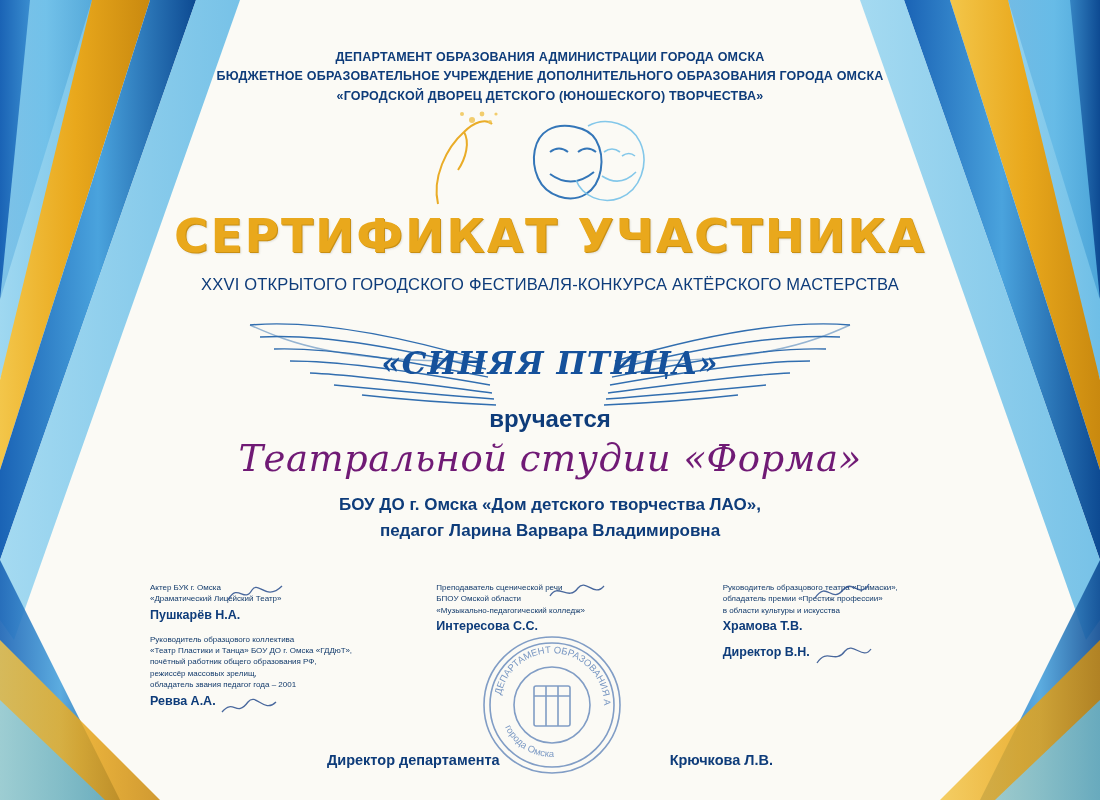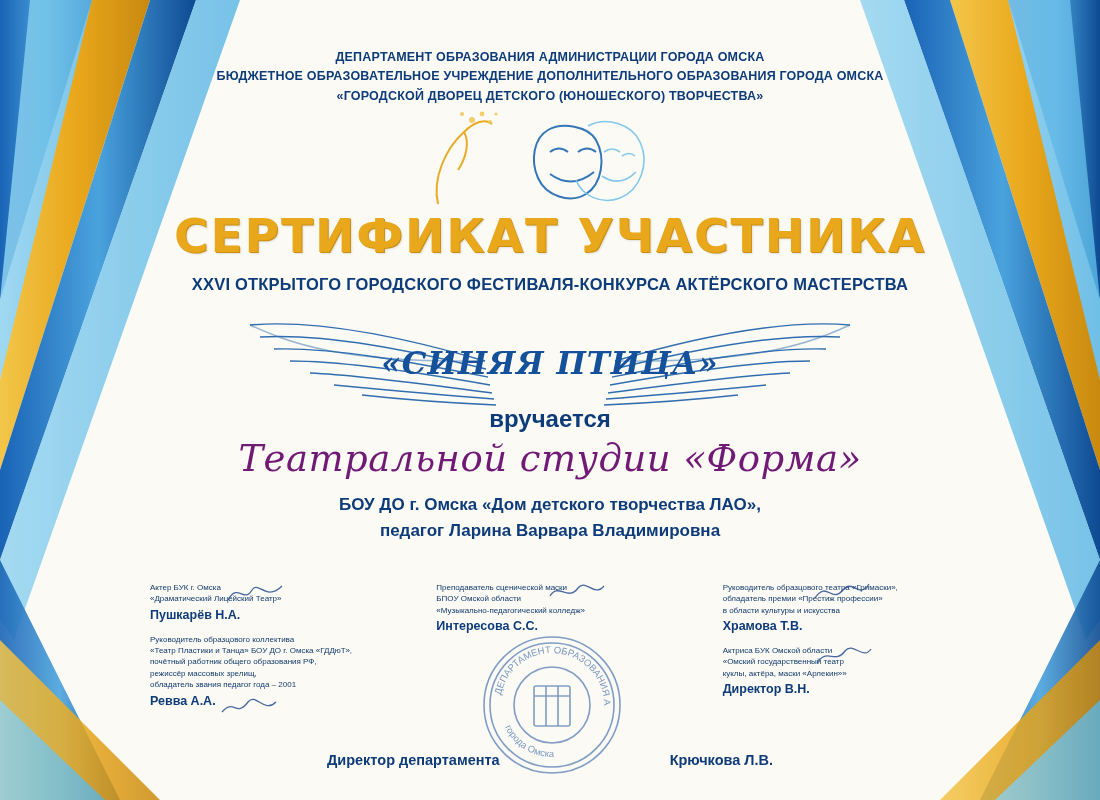--- a/index.html
+++ b/index.html
@@ -57,21 +57,21 @@
     text-shadow:1px 1px 0 #c98f12, 2px 2px 2px rgba(0,0,0,.10);
     font-family:"DejaVu Sans", sans-serif;
     margin-top:20px;
   }
 
   .subtitle{
     position:absolute;
     top:275px;left:0;right:0;
     text-align:center;
     font-size:16.5px;
-    font-weight:bold;
+    font-weight:normal;
     color:#0e3c7a;
     letter-spacing:.2px;
   }
 
   .wings{
     position:absolute;
     top:305px;left:50%;
     transform:translateX(-50%);
     width:640px;height:110px;
   }
@@ -318,44 +318,41 @@
 обладатель звания педагог года – 2001</div>
           <div class="sig-name">Ревва А.А.</div>
           <svg class="scribble left" style="top:60px;left:70px" viewBox="0 0 58 26" xmlns="http://www.w3.org/2000/svg">
             <path d="M2,18 C14,4 16,24 28,8 C36,-2 44,20 56,8" stroke="#2b4f8e" stroke-width="1.3" fill="none"></path>
           </svg>
         </div>
       </div>
 
       <div class="sig-col">
         <div class="sig-block">
-          <div class="sig-desc" style="white-space:pre-line">Преподаватель сценической маски
+          <div class="sig-desc" style="white-space:pre-line">Преподаватель сценической речи
 БПОУ Омской области
 «Музыкально-педагогический колледж»</div>
           <div class="sig-name">Интересова С.С.</div>
           <svg class="scribble left" style="left:112px" viewBox="0 0 58 26" xmlns="http://www.w3.org/2000/svg">
             <path d="M2,16 C10,2 20,22 30,8 C38,-2 46,18 56,6" stroke="#2b4f8e" stroke-width="1.3" fill="none"></path>
           </svg>
         </div>
       </div>
 
       <div class="sig-col">
         <div class="sig-block">
           <div class="sig-desc" style="white-space:pre-line">Руководитель образцового театра «Гримаски»,
 обладатель премии «Престиж профессии»
 в области культуры и искусства</div>
           <div class="sig-name">Храмова Т.В.</div>
           <svg class="scribble" style="left:90px" viewBox="0 0 58 26" xmlns="http://www.w3.org/2000/svg">
             <path d="M2,18 C14,0 18,24 30,10 C40,-2 46,20 56,4" stroke="#2b4f8e" stroke-width="1.3" fill="none"></path>
           </svg>
         </div>
         <div class="sig-block">
-          <div class="sig-desc" style="white-space:pre-line">Актриса БУК Омской области
-«Омский государственный театр
-куклы, актёра, маски «Арлекин»»</div>
           <div class="sig-name">Директор В.Н.</div>
           <svg class="scribble" style="left:92px" viewBox="0 0 58 26" xmlns="http://www.w3.org/2000/svg">
             <path d="M2,20 C12,4 20,22 30,8 C38,-2 48,18 56,6" stroke="#2b4f8e" stroke-width="1.3" fill="none"></path>
           </svg>
         </div>
       </div>
     </div>
 
     <div class="stamp">
       <svg viewBox="0 0 160 150" xmlns="http://www.w3.org/2000/svg">

